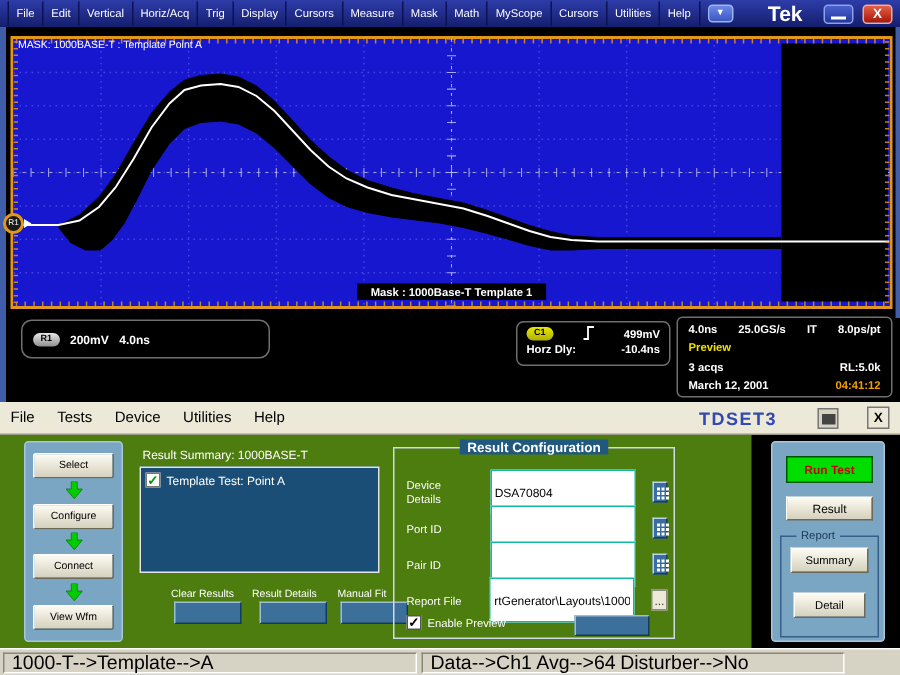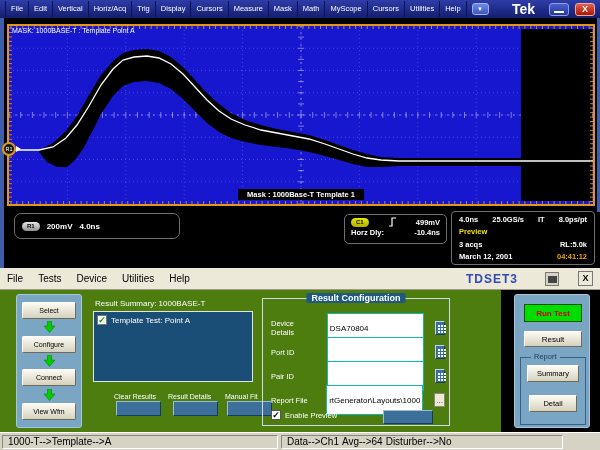--- a/index.html
+++ b/index.html
@@ -114,21 +114,21 @@
   #reportgroup .glabel { position:absolute; top:-6px; left:10px; background:#7aa5c3; padding:0 3px;
     color:#173a58; font-size:7.5px; }
   #summarybtn { position:absolute; left:6px; top:7px; width:52px; height:17px; background:linear-gradient(#fdfbf2,#d5d1be);
     border:1px solid; border-color:#fff #6e6a5a #6e6a5a #fff; font-size:7.5px; color:#000; }
   #detailbtn { position:absolute; left:8px; top:37px; width:48px; height:17px; background:linear-gradient(#fdfbf2,#d5d1be);
     border:1px solid; border-color:#fff #6e6a5a #6e6a5a #fff; font-size:7.5px; color:#000; }
 
   
   #statusbar { position:absolute; left:0; top:164px; width:600px; height:18px; background:#d6d2c4;
     border-top:1px solid #fff; display:flex; align-items:center; padding:0 2px; gap:3px; }
-  .cell { height:14px; border:1px solid; border-color:#8a877c #fff #fff #8a877c; font-size:10px;
+  .cell { height:14px; border:1px solid; border-color:#8a877c #fff #fff #8a877c; font-size:13px;
     display:flex; align-items:center; padding:0 5px; color:#000; }
   .c1 { width:276px; }
   .c2 { width:282px; gap:3px; }
 </style>
 </head>
 <body>
 
 <div id="screen">
 
   <header id="topbar">

